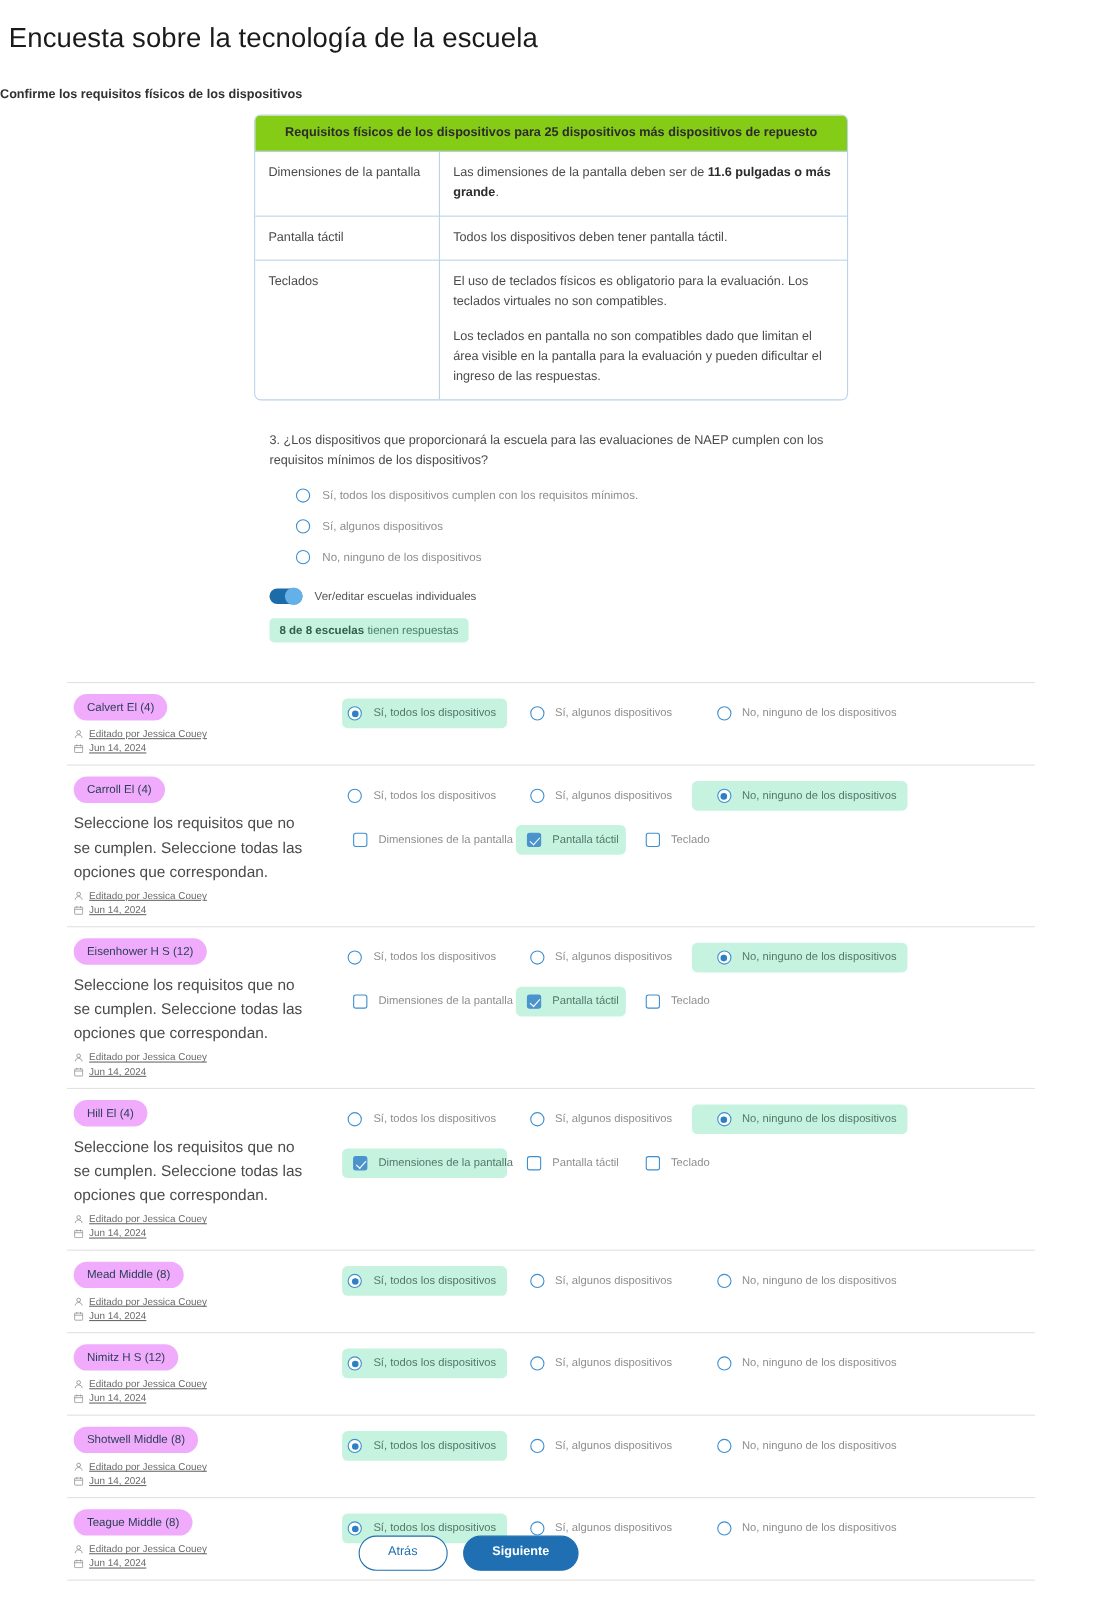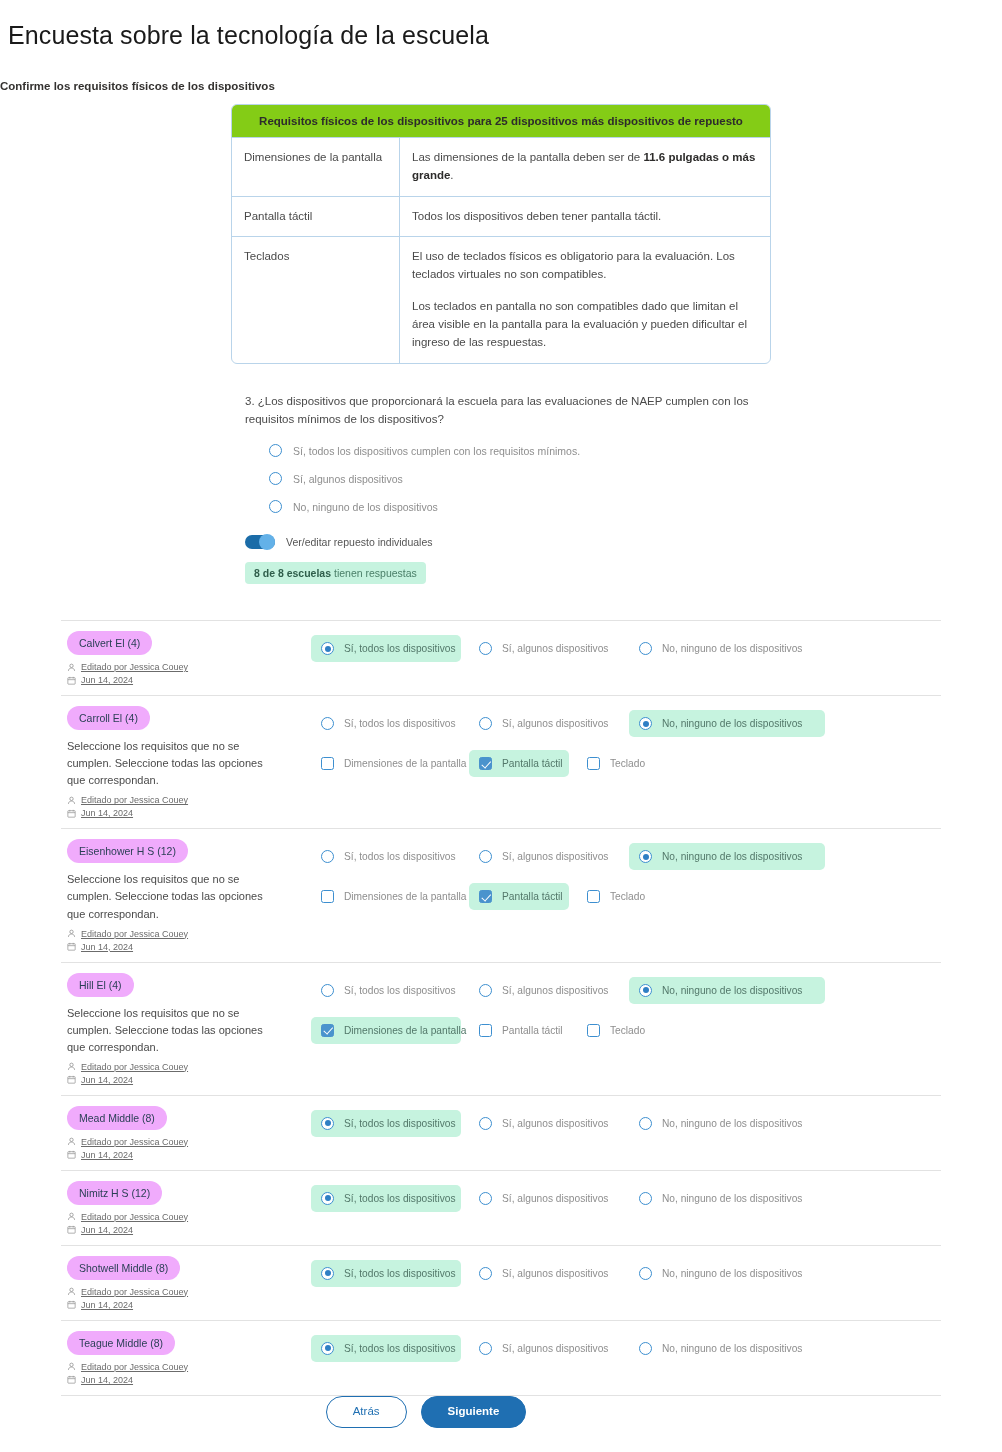--- a/index.html
+++ b/index.html
@@ -125,36 +125,37 @@
     padding:10px 0 10px 0;
     min-height:73px;
   }
   .school-left{ width:250px; flex:0 0 250px; padding-left:6px; }
   .school-chip{
     display:inline-block; background:#f0abfc; color:#2a3f55;
     font-size:10.5px; padding:6px 12px; border-radius:12px;
     margin-bottom:4px;
   }
   .school-instr{
-    font-size:11px; color:#4a4a4a; line-height:1.55;
+    font-size:14px; color:#4a4a4a; line-height:1.55;
     margin:4px 0 6px 0; max-width:210px;
   }
   .meta-line{
     display:flex; align-items:center; font-size:9px; color:#6b6b6b;
     margin-top:3px;
     text-decoration:underline;
   }
   .meta-line .mi{ margin-right:5px; display:inline-flex; flex:0 0 auto; }
 
   .school-right{ flex:1 1 auto; padding-top:4px; }
   .answers-row{ display:flex; align-items:flex-start; }
   .ans-cell{
     display:flex; align-items:center;
     padding:7px 10px; border-radius:5px;
     margin-right:8px;
+    justify-content:flex-end;
   }
   .ans-cell.sel{ background:#c6f3df; }
   .ans-cell .txt{ font-size:10.2px; color:#8e8e8e; margin-left:10px; white-space:nowrap; }
   .ans-cell.sel .txt{ color:#53786a; }
   .w1{ width:150px; }
   .w2{ width:152px; }
   .w3{ width:196px; }
   .sub-row{ margin-top:13px; }
   .chk-cell{
     display:flex; align-items:center; padding:7px 10px;
@@ -230,21 +231,21 @@
     </div>
     <div class="opt-row">
       <span class="radio"></span>
       <span class="opt-label">No, ninguno de los dispositivos</span>
     </div>
 
     <div class="toggle-row">
       <span class="toggle">
           <span class="knob"></span>
         </span>
-      <span class="toggle-label">Ver/editar repuesto individuales</span>
+      <span class="toggle-label">Ver/editar escuelas individuales</span>
     </div>
 
     <div class="badge"><b>8 de 8 escuelas</b><span> tienen respuestas</span></div>
   </div>
 
   <div class="schools" id="schools-list">
       <div class="school-row">
         <div class="school-left"><div class="school-chip">Calvert El (4)</div><div class="meta-line">
             <span class="mi">
               <svg width="9" height="9" viewBox="0 0 16 16" fill="none" stroke="#8a8a8a" stroke-width="1.3">

